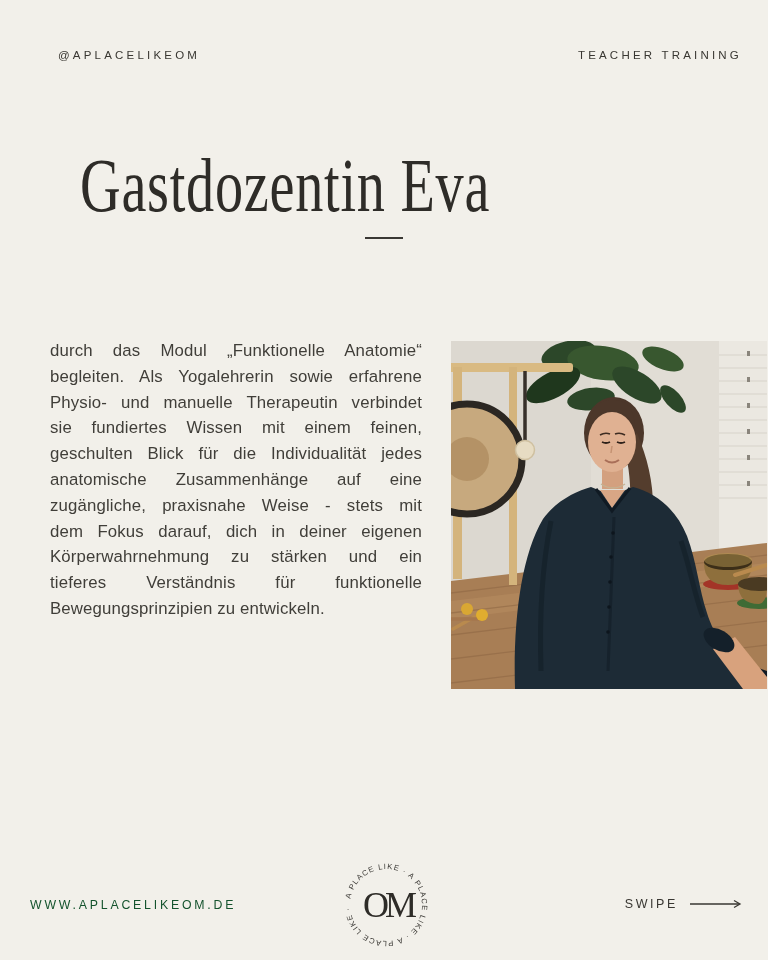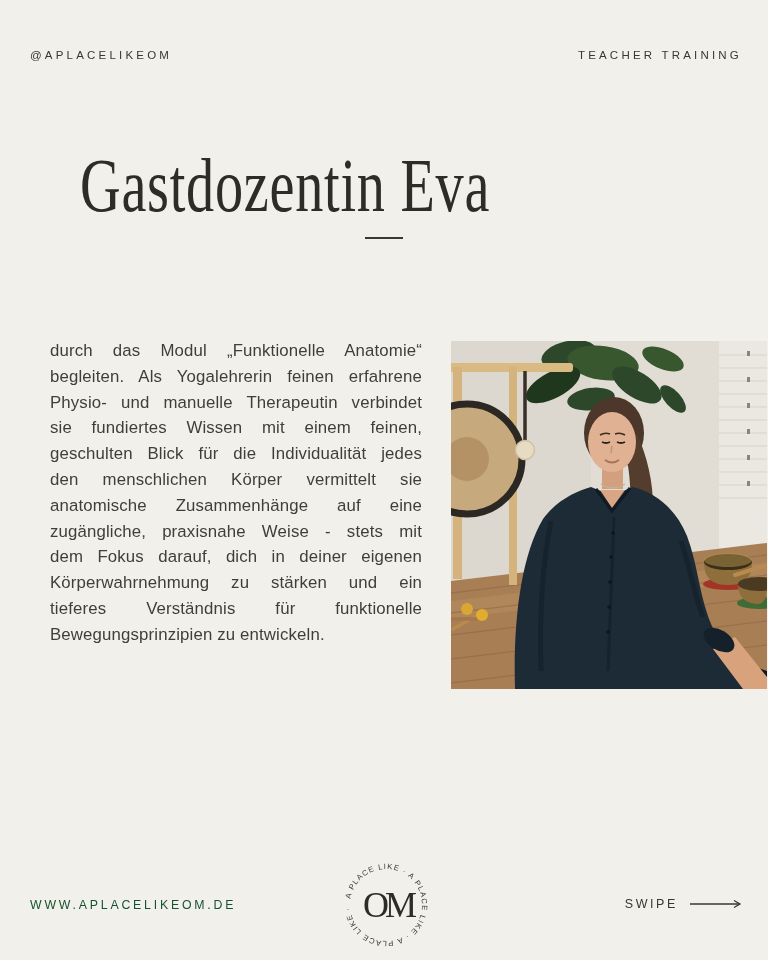--- a/index.html
+++ b/index.html
@@ -2,21 +2,21 @@
 <html><head>
 <meta charset="utf-8">
 <style>
   html,body{margin:0;padding:0;}
   .canvas{
     position:relative;width:768px;height:960px;overflow:hidden;
     background:#f2f0ea;font-family:"Liberation Sans",sans-serif;color:#3c3a35;
   }
   
   .topbar{position:absolute;top:49px;left:30px;right:26px;display:flex;justify-content:space-between;}
-  .topbar span{font-size:11.5px;letter-spacing:3.2px;color:#393732;}
+  .topbar span{font-size:11.5px;letter-spacing:3.2px;color:#393732;margin-left:28px;}
   
   .title{position:absolute;top:134px;left:0;width:768px;text-align:left;margin:8px;font-weight:400;}
   .title-inner{
     display:inline-block;font-family:"Liberation Serif",serif;font-size:76px;color:#2e2c28;
     transform:scaleX(0.74);transform-origin:center;letter-spacing:1px;white-space:nowrap;
   }
   .divider{position:absolute;top:237px;left:50%;transform:translateX(-50%);width:38px;height:2px;background:#3a3834;}
   
   .content{position:absolute;top:338px;left:50px;display:flex;gap:29px;}
   .bio{width:372px;font-size:16.8px;line-height:25.8px;color:#403e39;letter-spacing:0.15px;}
@@ -43,25 +43,24 @@
   </div>
 
   <h1 class="title">
     <span class="title-inner">Gastdozentin Eva</span>
   </h1>
   <div class="divider"></div>
 
   <main class="content">
     <div class="bio">
         <div class="body-line">durch das Modul „Funktionelle Anatomie“</div>
-        <div class="body-line">begleiten. Als Yogalehrerin feinen erfahrene</div>
+        <div class="body-line">begleiten. Als Yogalehrerin sowie erfahrene</div>
         <div class="body-line">Physio- und manuelle Therapeutin verbindet</div>
         <div class="body-line">sie fundiertes Wissen mit einem feinen,</div>
         <div class="body-line">geschulten Blick für die Individualität jedes</div>
-        <div class="body-line">den menschlichen Körper vermittelt sie</div>
         <div class="body-line">anatomische Zusammenhänge auf eine</div>
         <div class="body-line">zugängliche, praxisnahe Weise - stets mit</div>
         <div class="body-line">dem Fokus darauf, dich in deiner eigenen</div>
         <div class="body-line">Körperwahrnehmung zu stärken und ein</div>
         <div class="body-line">tieferes Verständnis für funktionelle</div>
         <div class="body-line last">Bewegungsprinzipien zu entwickeln.</div>
       </div>
 
     <figure class="photo" aria-label="Eva sitzt lächelnd im Yogastudio – dunkles Hemd, Gong, Pflanze und Klangschalen">
       <svg width="316" height="348" viewBox="0 0 316 348">

